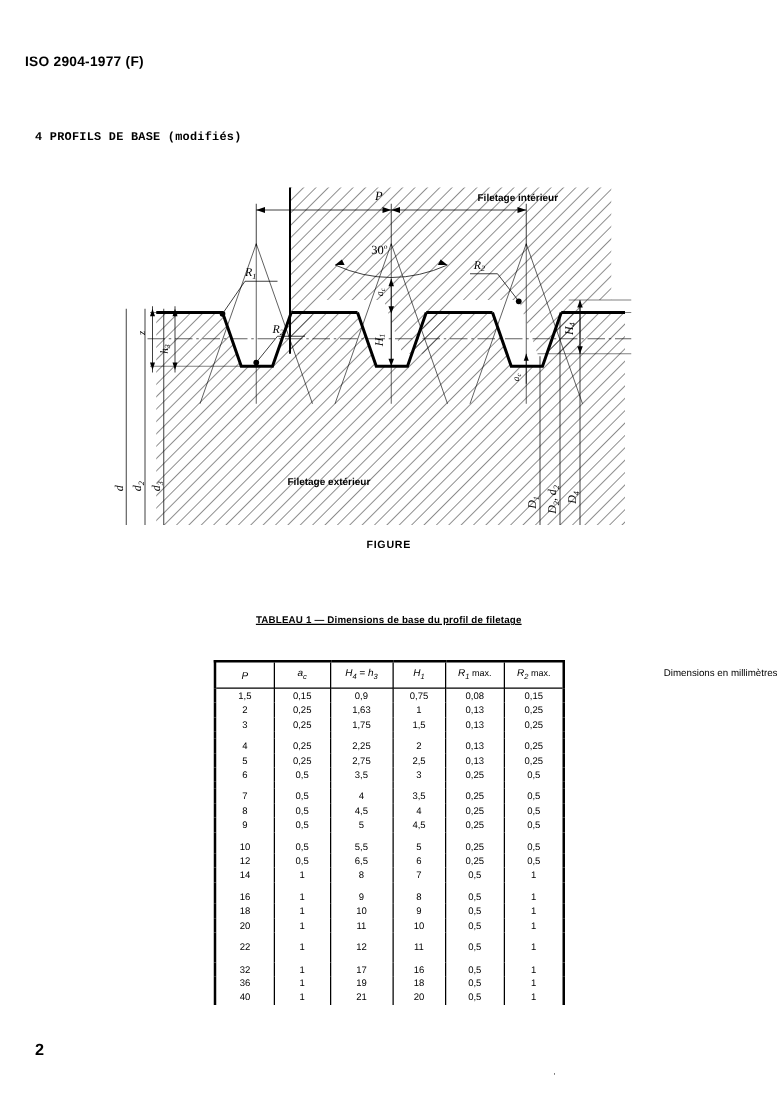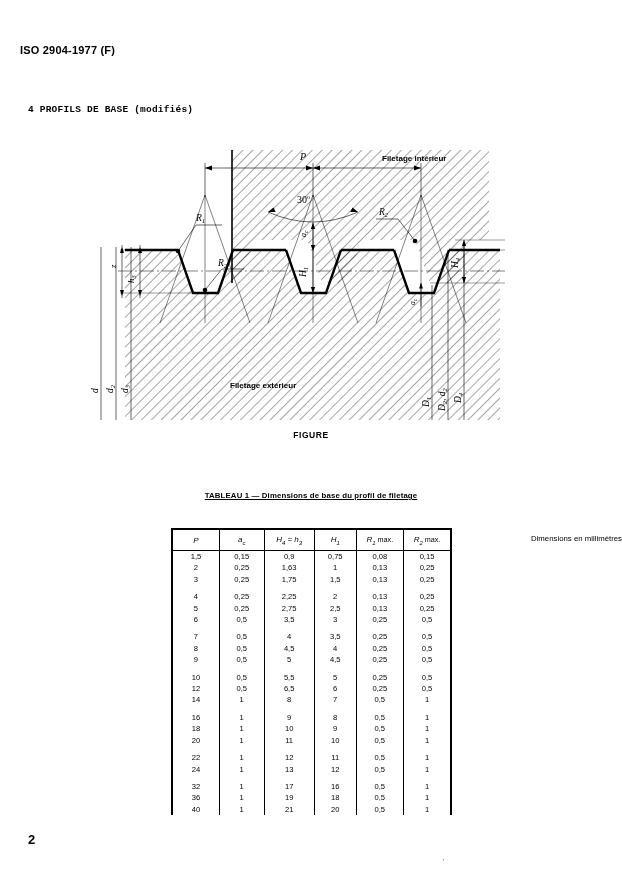--- a/index.html
+++ b/index.html
@@ -457,28 +457,20 @@
         <td>&nbsp;</td>
       </tr>
       <tr>
         <td>22</td>
         <td>1</td>
         <td>12</td>
         <td>11</td>
         <td>0,5</td>
         <td>1</td>
       </tr>
-      <tr>
-        <td>24</td>
-        <td>1</td>
-        <td>13</td>
-        <td>12</td>
-        <td>0,5</td>
-        <td>1</td>
-      </tr>
       <tr class="gap">
         <td>&nbsp;</td>
         <td>&nbsp;</td>
         <td>&nbsp;</td>
         <td>&nbsp;</td>
         <td>&nbsp;</td>
         <td>&nbsp;</td>
       </tr>
       <tr>
         <td>32</td>

